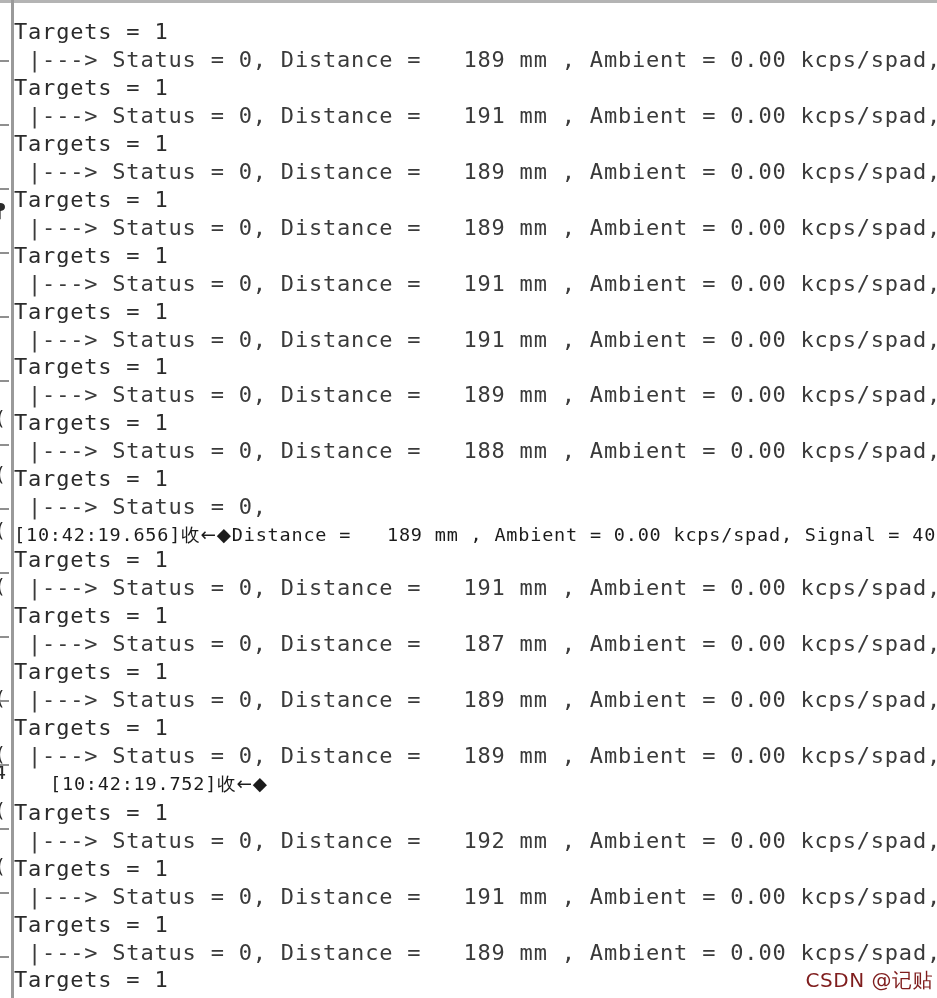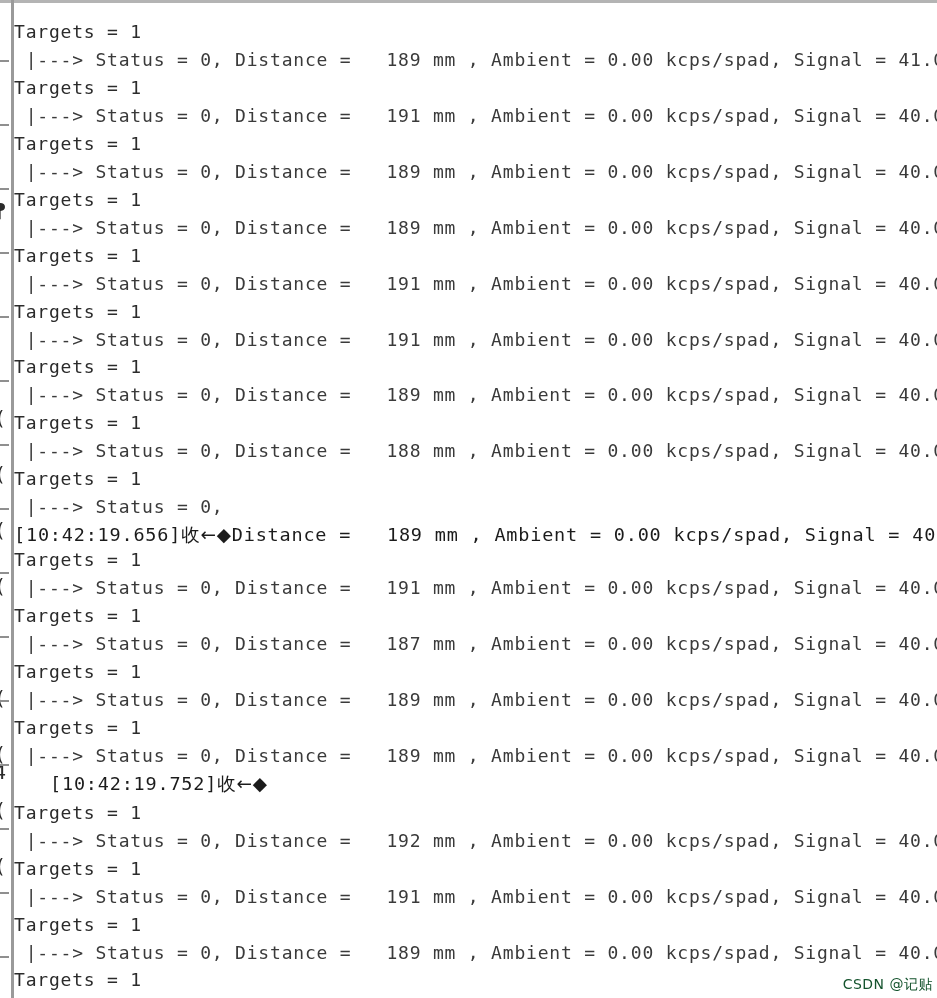--- a/index.html
+++ b/index.html
@@ -79,21 +79,21 @@
 
   .log-record {
     position: absolute;
     left: 0;
     width: 923px;
   }
 
   .log-line {
     white-space: pre;
     font-family: "DejaVu Sans Mono", "Liberation Mono", monospace;
-    font-size: 18px;
+    font-size: 22px;
     line-height: 28px;
     letter-spacing: 0.8px;
     color: #2f2f2f;
     height: 28px;
   }
   .log-line.header-line  { color: #2b2b2b; }
   .log-line.detail-line  { color: #3a3a3a; }
 
   .rx-line {
     white-space: pre;
@@ -105,22 +105,22 @@
     height: 28px;
   }
   .rx-cjk { font-family: "DejaVu Sans", sans-serif; }
 
   
   #watermark {
     position: absolute;
     right: 4px;
     bottom: 4px;
     font-family: "DejaVu Sans", "Liberation Sans", sans-serif;
-    font-size: 14px;
-    color: #14532d;
+    font-size: 20px;
+    color: #7f1d1d;
     letter-spacing: 0.5px;
     white-space: pre;
     pointer-events: none;
   }
 </style>
 </head>
 <body>
 
 <div id="terminal-window">
 

